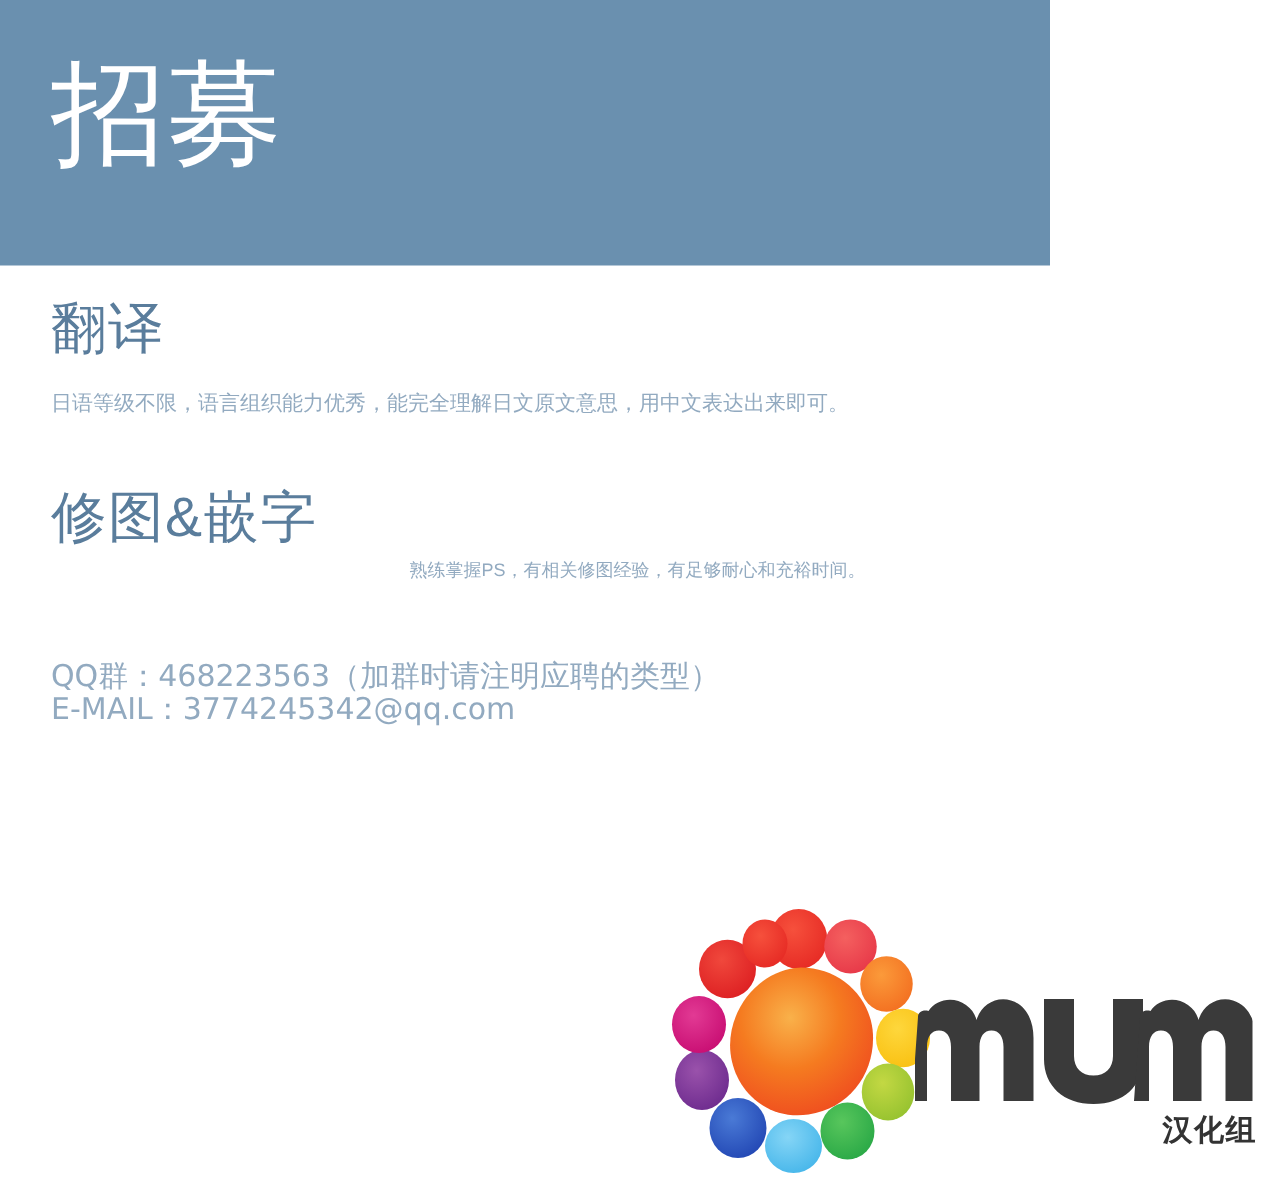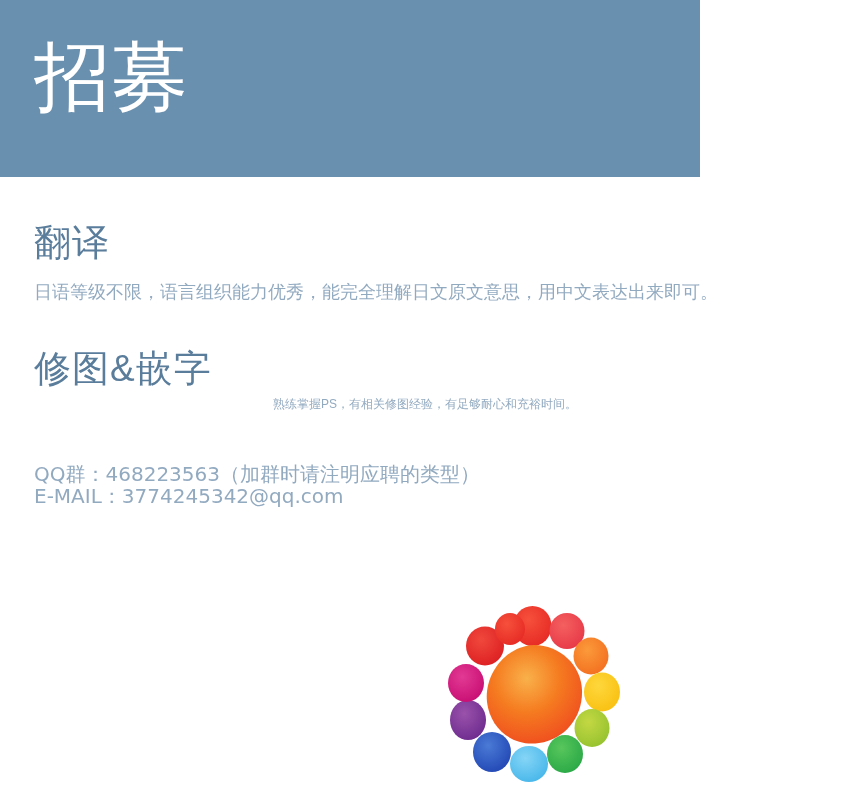--- a/index.html
+++ b/index.html
@@ -50,27 +50,27 @@
     letter-spacing: 1px;
     white-space: nowrap;
   }
   .section-body {
     color: #92aac0;
     font-weight: 400;
     white-space: nowrap;
   }
 
   
-  .sec-translate { padding-top: 44px; }
+  .sec-translate { padding-top: 20px; }
   .sec-translate .section-heading {
     font-size: 37px;
     line-height: 44px;
   }
   .sec-translate .section-body {
-    font-size: 18px;
+    font-size: 14px;
     line-height: 26px;
     margin-top: 14px;
   }
 
   
   .sec-retouch { padding-top: 42px; }
   .sec-retouch .section-heading {
     font-size: 37px;
     line-height: 44px;
   }
@@ -237,14 +237,57 @@
       <ellipse cx="70" cy="25" rx="15" ry="16" fill="url(#gRedB)"></ellipse>
 
       <path d="M94 41
                C120 41 141 61 142 86
                C143 112 126 135 99 139
                C72 143 50 124 47 98
                C44 70 66 42 94 41 Z" fill="url(#gCenter)"></path>
     </svg>
   </div>
 
+  <div class="logo-text">
+    <svg class="wordmark" viewBox="0 0 225 80" xmlns="http://www.w3.org/2000/svg">
+      <g fill="#3a3a3a">
+
+        <path d="M2 18
+                 C2 15 5 13 9 14
+                 C14 6 26 4 34 10
+                 C38 13 40 16 41 20
+                 C44 10 54 4 64 7
+                 C74 10 79 20 79 32
+                 L79 74 L59 74 L59 38
+                 C59 31 56 27 51 27
+                 C46 27 43 31 43 38
+                 L43 74 L24 74 L24 38
+                 C24 31 21 27 16 27
+                 C11 27 8 31 8 38
+                 L8 74 L-2 74 Z"></path>
+
+        <path d="M86 6
+                 L106 6 L106 44
+                 C106 52 111 57 119 57
+                 C127 57 132 52 132 44
+                 L132 6 L152 6 L152 46
+                 C152 64 139 76 119 76
+                 C99 76 86 64 86 46 Z"></path>
+
+        <path d="M150 18
+                 C150 15 153 13 157 14
+                 C162 6 174 4 182 10
+                 C186 13 188 16 189 20
+                 C192 10 202 4 212 7
+                 C222 10 227 20 227 32
+                 L227 74 L207 74 L207 38
+                 C207 31 204 27 199 27
+                 C194 27 191 31 191 38
+                 L191 74 L172 74 L172 38
+                 C172 31 169 27 164 27
+                 C159 27 156 31 156 38
+                 L156 74 L146 74 Z"></path>
+      </g>
+    </svg>
+    <div class="sub-cn">汉化组</div>
+  </div>
 
 </div>
 
 </body></html>

